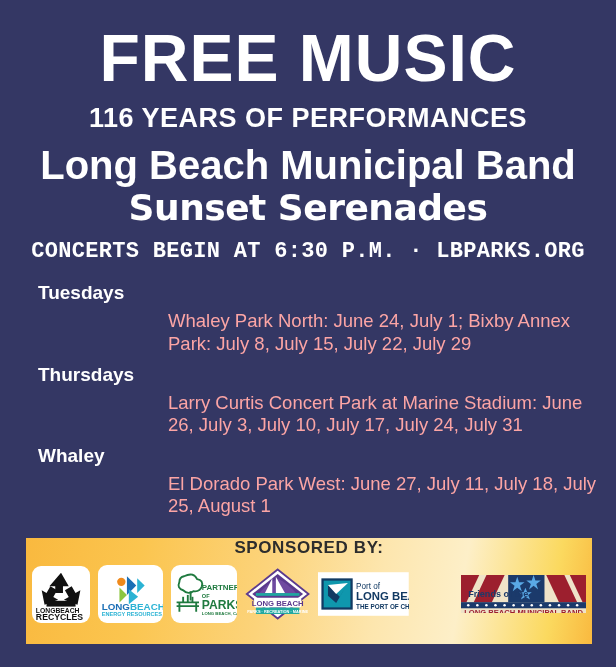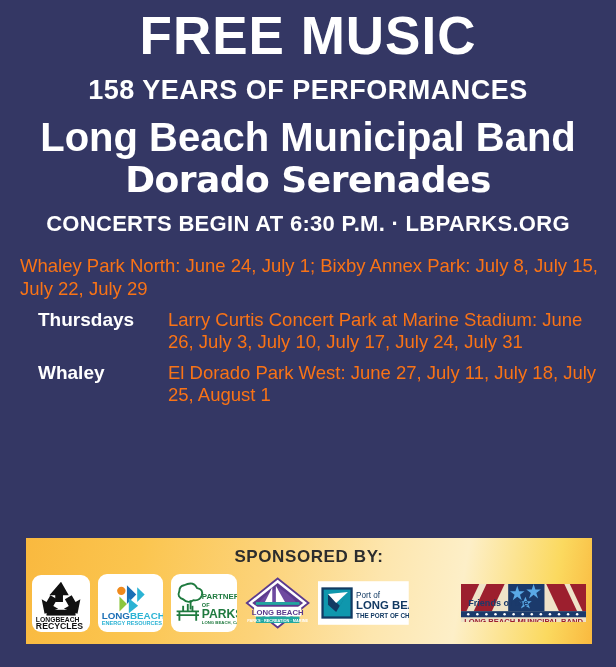--- a/index.html
+++ b/index.html
@@ -12,95 +12,98 @@
   .poster{position:relative;width:616px;height:667px;background:#343764;}
 
   
   .headline{
     text-align:center;color:#ffffff;
     font-family:"Liberation Sans",sans-serif;
     font-weight:bold;letter-spacing:1px;
     line-height:0.92;
     text-transform:uppercase;
   }
-  .headline-1{padding-top:12px;font-size:53px;}
+  .headline-1{padding-top:28px;font-size:66px;}
   .headline-2{font-size:54px;}
   .years{
     text-align:center;color:#fff;font-weight:bold;
     font-size:27px;letter-spacing:0.5px;margin-top:14px;
   }
   .band-name{
     text-align:center;color:#fff;font-weight:bold;
     font-size:40px;letter-spacing:0px;margin-top:10px;
     line-height:1.05;
   }
   .serenades{
     text-align:center;color:#fff;font-weight:bold;
     font-size:36px;margin-top:2px;line-height:1.1;
     font-family:"DejaVu Sans",sans-serif;
     letter-spacing:-0.5px;
   }
   .concerts{
     text-align:center;color:#fff;font-weight:bold;
     font-size:22px;letter-spacing:0.3px;margin-top:12px;
     text-transform:uppercase;
+    font-family:Liberation Mono, monospace;
   }
 
   
   .schedule{margin-top:18px;padding:0 18px 0 20px;}
   .row{display:flex;align-items:flex-start;margin-bottom:9px;}
   .day{
     flex:0 0 130px;color:#ffffff;font-weight:bold;font-size:19px;
     line-height:1.18;padding-top:0px;
     text-align:left;padding-left:18px;
   }
   .detail{
-    flex:1;color:#f97316;font-size:18.5px;line-height:1.2;
+    flex:1;color:#fca5a5;font-size:18.5px;line-height:1.2;
     font-weight:normal;
+    margin-top:28px;
   }
 
   
   .sponsor{
     position:absolute;left:26px;top:538px;width:566px;height:106px;
     background:linear-gradient(100deg,#f9b93f 0%,#fbc655 26%,#fdd884 55%,#fde8b4 78%,#fbd徐 100%);
     background:linear-gradient(100deg,#f9b93f 0%,#fac34f 22%,#fcd madre 40%);
     background:linear-gradient(105deg,#f9b93f 0%,#fbc photographer 30%);
     background:linear-gradient(100deg,#f9b93f 0%,#fac css 1%);
     background:linear-gradient(100deg,#f9b93f 0%,#fbc54f 20%,#fcd37a 42%,#fde6ae 62%,#fdefc8 76%,#fbd95f 92%,#f9b93f 100%);
   }
   .sponsored-by{
     text-align:center;color:#2d2d2d;font-weight:bold;
-    font-size:17px;letter-spacing:0.6px;padding-top:9px;
+    font-size:17px;letter-spacing:0.6px;
   }
   .logos{
     display:flex;align-items:center;justify-content:center;
     gap:8px;margin-top:7px;padding:0 6px;
   }
   .tile{
     background:#ffffff;border-radius:9px;
     display:flex;align-items:center;justify-content:center;
     overflow:hidden;
   }
   .tile-sq{width:64px;height:57px;}
   .tile-wide{width:72px;height:58px;}
   .tile-flat{background:transparent;border-radius:0;}
 </style>
 </head>
 <body>
 
 <div class="poster">
 
   <div class="headline headline-1">FREE MUSIC</div>
-  <div class="years">158 YEARS OF PERFORMANCES</div>
+  <div class="years">116 YEARS OF PERFORMANCES</div>
   <div class="band-name">Long Beach Municipal Band</div>
-  <div class="serenades">Dorado Serenades</div>
+  <div class="serenades">Sunset Serenades</div>
   <div class="concerts">CONCERTS BEGIN AT 6:30 P.M. · LBPARKS.ORG</div>
 
   <div class="schedule">
     <div class="row">
+      <div class="day">Tuesdays</div>
       <div class="detail">Whaley Park North: June 24, July 1; Bixby Annex Park: July 8, July 15, July 22, July 29</div>
     </div>
     <div class="row">
       <div class="day">Thursdays</div>
       <div class="detail">Larry Curtis Concert Park at Marine Stadium: June 26, July 3, July 10, July 17, July 24, July 31</div>
     </div>
     <div class="row">
       <div class="day">Whaley</div>
       <div class="detail">El Dorado Park West: June 27, July 11, July 18, July 25, August 1</div>
     </div>

